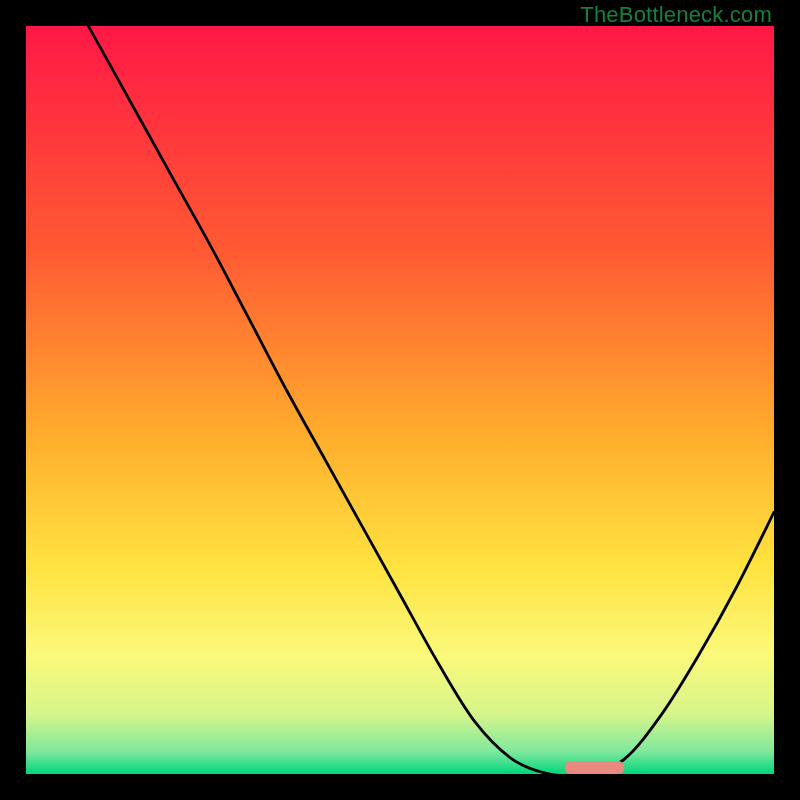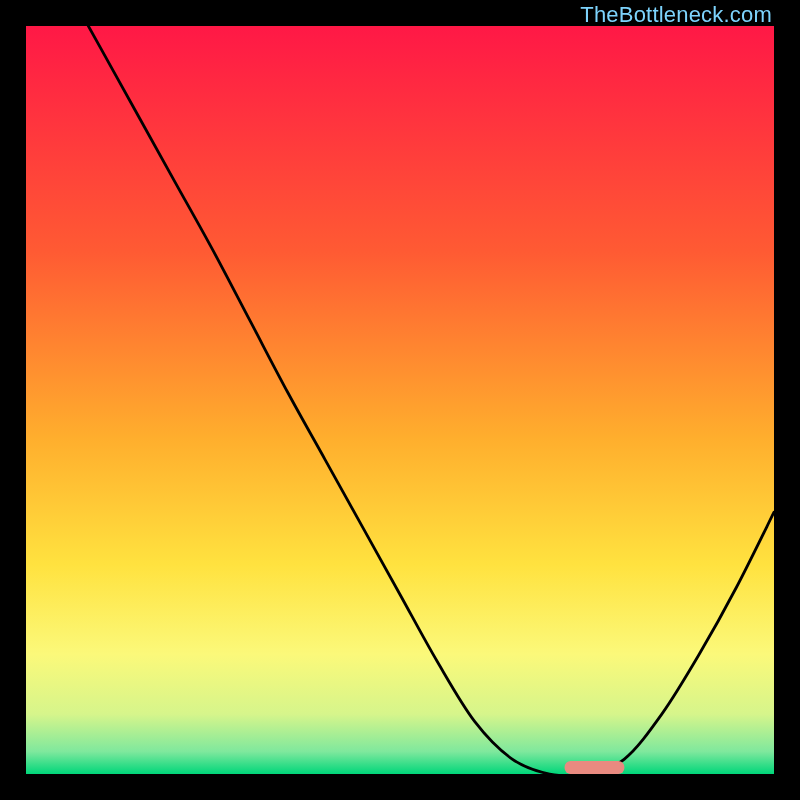--- a/index.html
+++ b/index.html
@@ -25,21 +25,21 @@
     width: 748px;
     height: 748px;
   }
   .watermark {
     position: absolute;
     top: 2px;
     right: 28px;
     font-family: Arial, Helvetica, sans-serif;
     font-size: 22px;
     font-weight: 500;
-    color: #7dd3fc;
+    color: #15803d;
     letter-spacing: 0.2px;
   }
 </style>
 </head>
 <body>
 
 <div class="frame">
   <svg class="plot" viewBox="0 0 748 748">
     <defs>
       <linearGradient id="bg-grad" x1="0" y1="0" x2="0" y2="1">

